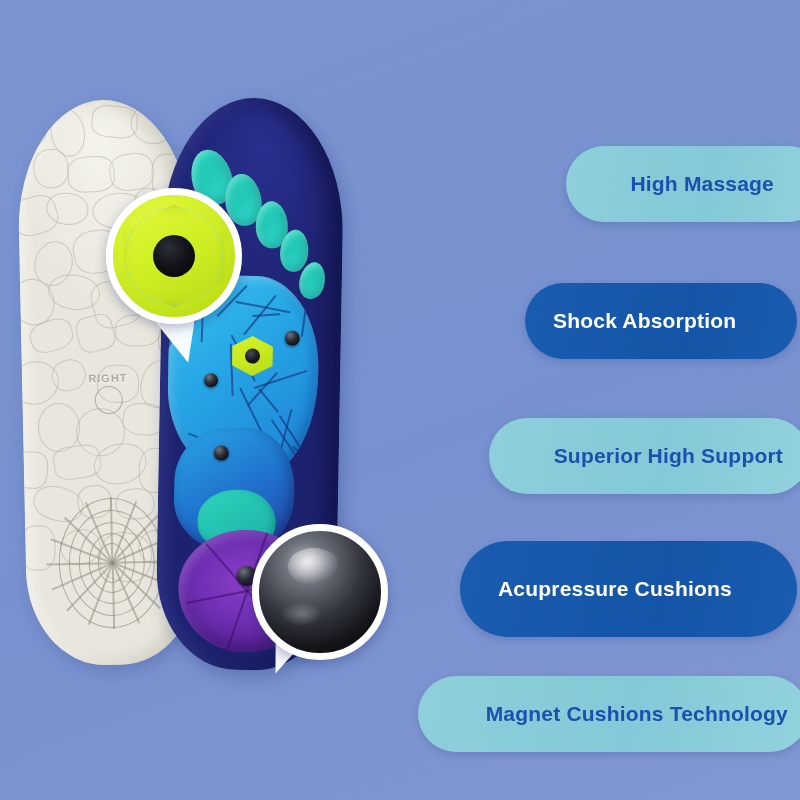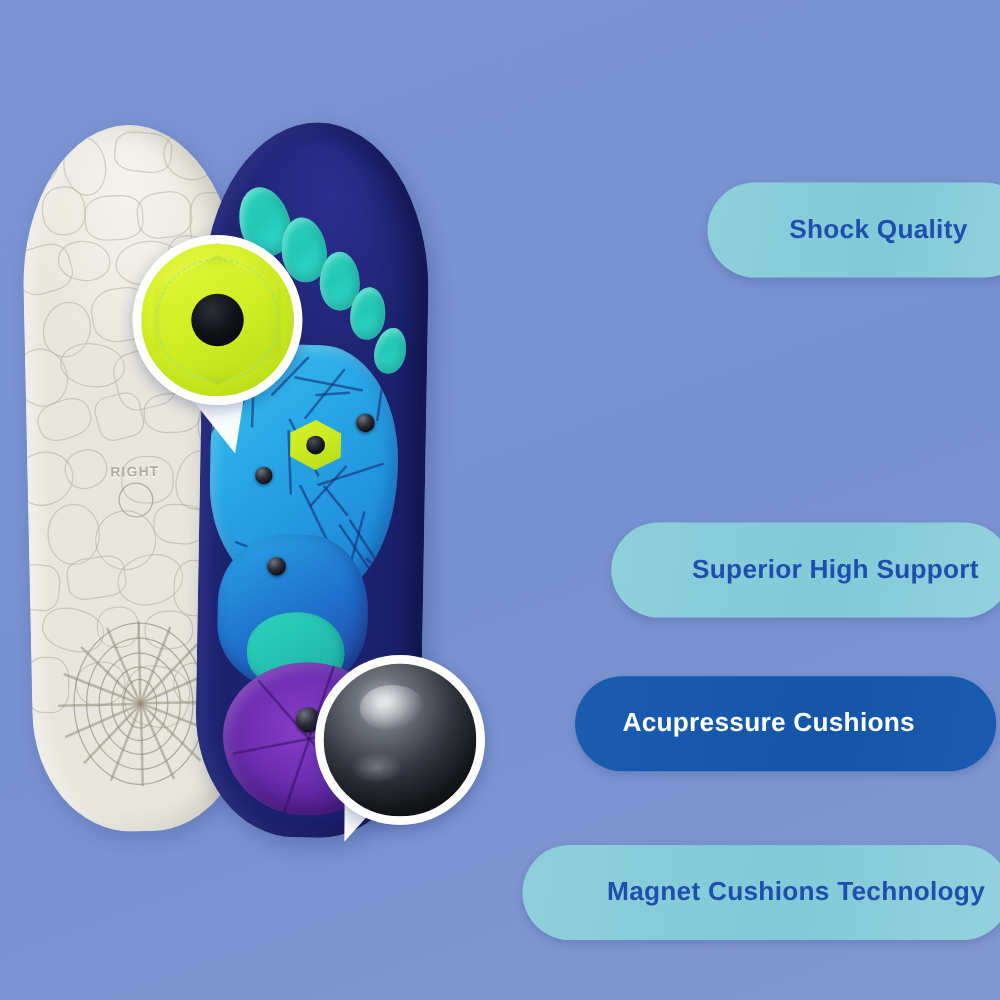--- a/index.html
+++ b/index.html
@@ -463,29 +463,32 @@
     </div>
 
     <div class="callout-stem" style="left:258px; top:500px; width:64px; height:84px; transform:rotate(22deg);"></div>
     <div class="callout" id="callout-sphere">
       <div class="gloss"></div>
       <div class="gloss2"></div>
     </div>
   </div>
 
   <div class="pill teal" style="left:566px; top:146px; width:260px; height:76px; padding-right:52px;">
-    <span class="ptxt">Shock Quality</span>
-  </div>
-
+    <span class="ptxt">High Massage</span>
+  </div>
+
+  <div class="pill blue" style="left:525px; top:283px; width:272px; height:76px; padding-left:28px;">
+    <span class="ptxt">Shock Absorption</span>
+  </div>
 
   <div class="pill teal" style="left:489px; top:418px; width:320px; height:76px; padding-right:26px;">
     <span class="ptxt">Superior High Support</span>
   </div>
 
-  <div class="pill blue" style="left:460px; top:541px; width:337px; height:76px; padding-left:38px;">
+  <div class="pill blue" style="left:460px; top:541px; width:337px; height:96px; padding-left:38px;">
     <span class="ptxt">Acupressure Cushions</span>
   </div>
 
   <div class="pill teal" style="left:418px; top:676px; width:390px; height:76px; padding-right:20px;">
     <span class="ptxt">Magnet Cushions Technology</span>
   </div>
 
 </div>
 
 </body></html>

